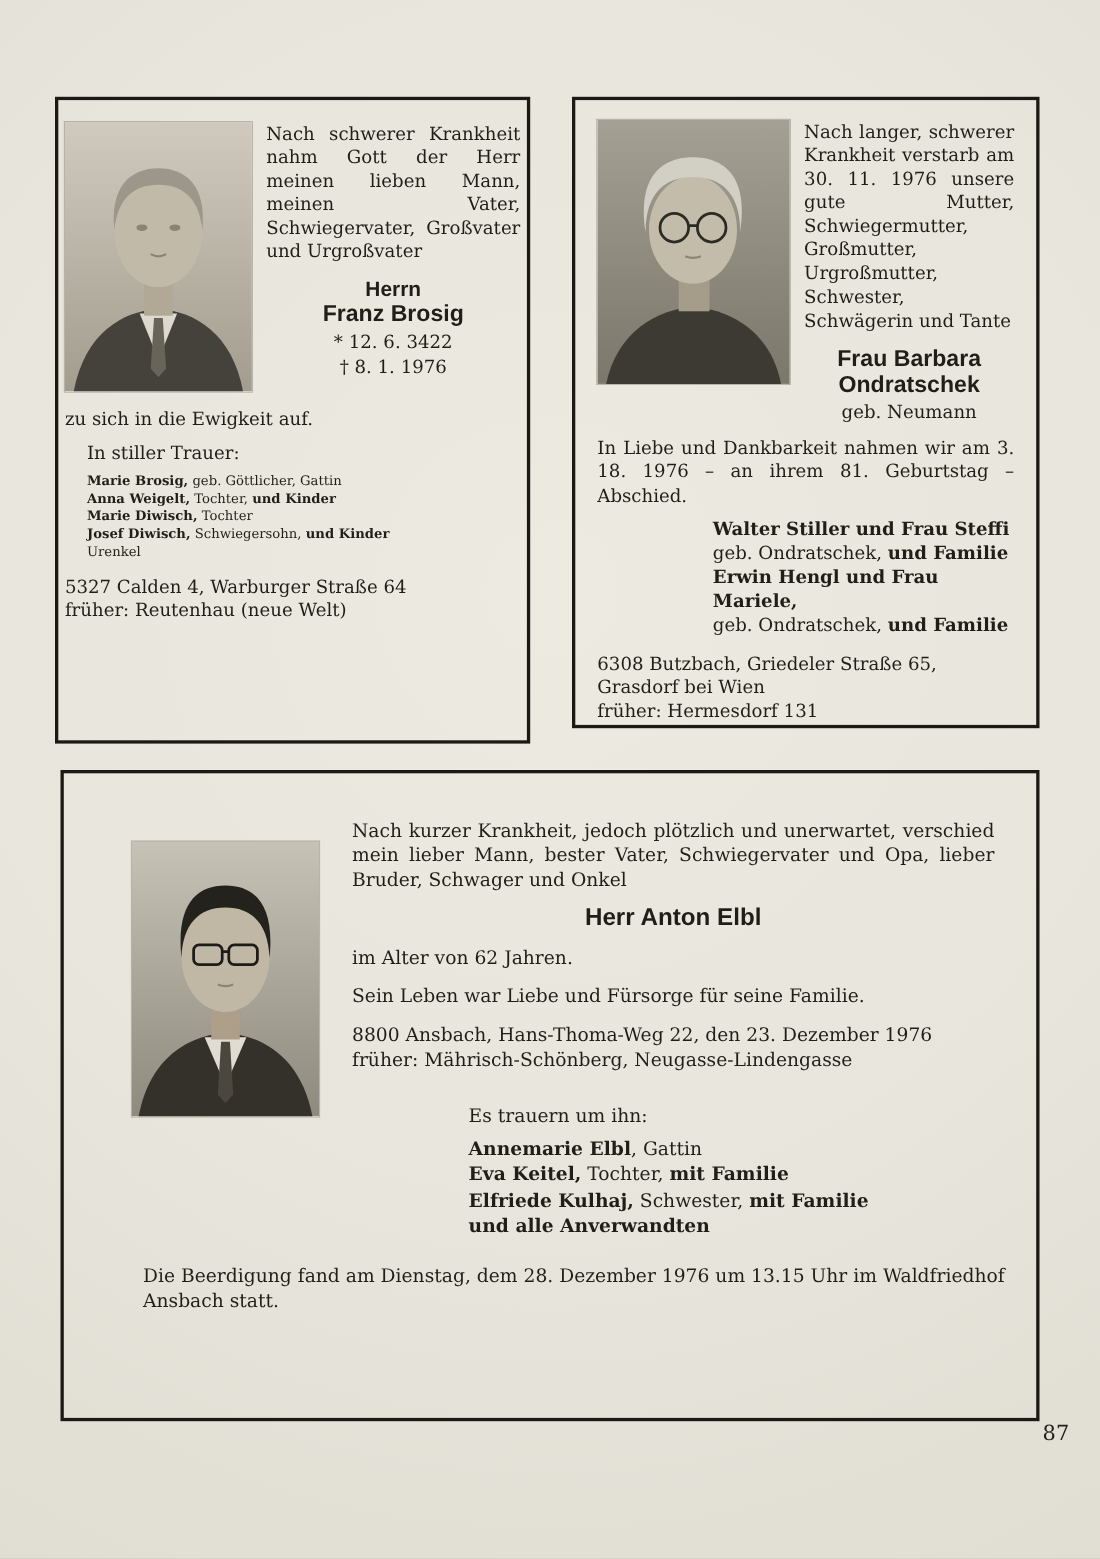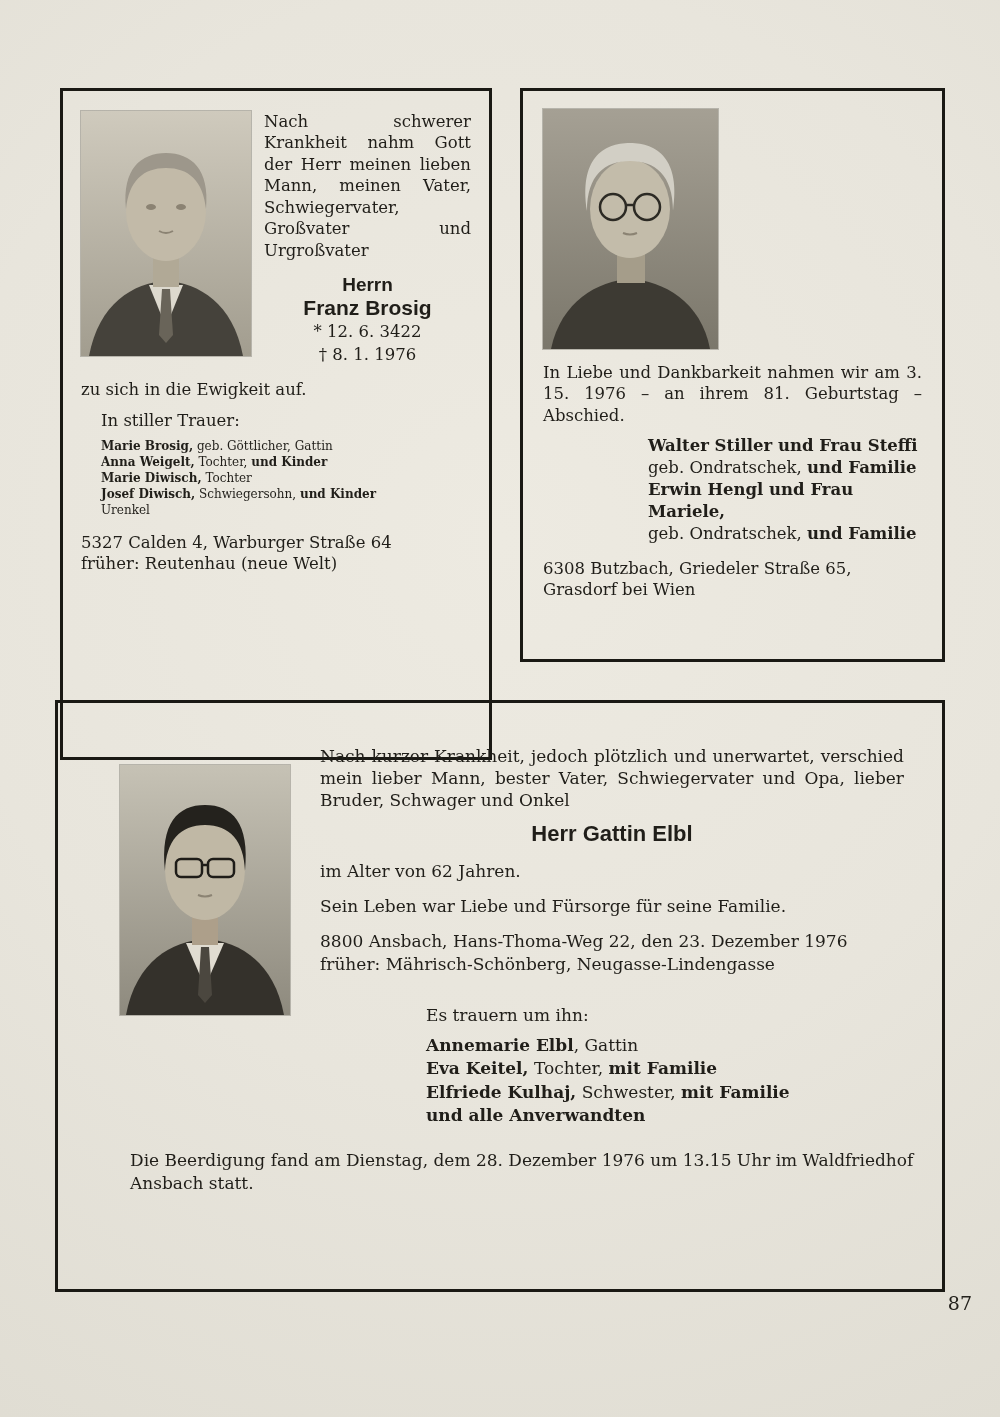--- a/index.html
+++ b/index.html
@@ -4,21 +4,21 @@
 <style>
   *{box-sizing:border-box}
   html,body{margin:0;padding:0}
   body{background:#c9c6bd;display:flex;justify-content:center;font-family:"DejaVu Serif","Liberation Serif",serif}
   .page{
     position:relative;width:1000px;height:1417px;
     background:radial-gradient(circle at 50% 38%, #edeae1 0%, #e8e5dc 55%, #e0ddd3 100%);
     color:#201e19;overflow:hidden;
   }
   .box{position:absolute;border:3px solid #1a1914;background:transparent}
-  #box-brosig{left:60px;top:88px;width:432px;height:672px;padding:20px 18px}
+  #box-brosig{left:50px;top:88px;width:432px;height:588px;padding:20px 6px}
   #box-ondr{left:520px;top:88px;width:425px;height:574px;padding:18px 20px}
   #box-elbl{left:55px;top:700px;width:890px;height:592px;}
   p{margin:0}
   .head{display:flex;gap:13px;align-items:flex-start}
   .photo{flex:0 0 auto;line-height:0;box-shadow:0 0 0 1px rgba(90,86,76,.35)}
   .photo svg{display:block}
   .intro{text-align:justify;font-size:16.5px;line-height:1.3;hyphens:auto}
   .sans{font-family:"Liberation Sans","DejaVu Sans",sans-serif;font-weight:700}
   .name-block{text-align:center;margin-top:13px}
   .salutation{font-size:19px;line-height:1.15}
@@ -110,30 +110,39 @@
           <path d="M8 240 C18 192 55 172 87 170 C120 172 158 192 167 240 Z" fill="#3d3a33"></path>
           <rect x="74" y="136" width="28" height="38" fill="#a59d8a"></rect>
           <ellipse cx="87" cy="100" rx="40" ry="49" fill="#c3bcaa"></ellipse>
           <path d="M44 102 C36 50 60 34 87 34 C114 34 138 50 130 102 C130 66 112 52 87 52 C62 52 44 66 44 102 Z" fill="#d2cfc5"></path>
           <circle cx="70" cy="98" r="13" fill="none" stroke="#2c2a24" stroke-width="2.5"></circle>
           <circle cx="104" cy="98" r="13" fill="none" stroke="#2c2a24" stroke-width="2.5"></circle>
           <line x1="83" y1="96" x2="91" y2="96" stroke="#2c2a24" stroke-width="2.5"></line>
           <path d="M80 124 Q87 127 94 124" stroke="#8b8373" stroke-width="2" fill="none"></path>
         </svg>
       </div>
+      <div class="head-right">
+        <p class="intro">Nach langer, schwerer Krankheit verstarb am 30. 11. 1976 unsere gute Mutter, Schwiegermutter, Großmutter, Urgroßmutter, Schwester, Schwägerin und Tante</p>
+        <div class="name-block">
+          <div class="dname sans">Frau Barbara</div>
+          <div class="dname sans">Ondratschek</div>
+          <div class="maiden">geb. Neumann</div>
+        </div>
+      </div>
     </div>
-    <p class="farewell">In Liebe und Dankbarkeit nahmen wir am 3. 15. 1976 – an ihrem 81. Geburtstag – Abschied.</p>
+    <p class="farewell">In Liebe und Dankbarkeit nahmen wir am 3. 18. 1976 – an ihrem 81. Geburtstag – Abschied.</p>
     <div class="mourners-r">
         <div><span class="b">Walter Stiller und Frau Steffi</span></div>
         <div><span>geb. Ondratschek, </span><span class="b">und Familie</span></div>
         <div><span class="b">Erwin Hengl und Frau Mariele,</span></div>
         <div><span>geb. Ondratschek, </span><span class="b">und Familie</span></div>
       </div>
     <p class="addr">6308 Butzbach, Griedeler Straße 65,</p>
     <p class="addr2">Grasdorf bei Wien</p>
+    <p class="addr2">früher: Hermesdorf 131</p>
   </section>
 
   <section class="box" id="box-elbl">
     <div class="photo photo-elbl">
       <svg width="170" height="250" viewBox="0 0 170 250" role="img">
         <defs>
           <linearGradient id="pg3" x1="0" y1="0" x2="0" y2="1">
             <stop offset="0" stop-color="#c6c2b5"></stop>
               <stop offset="1" stop-color="#8e8a7e"></stop>
           </linearGradient>
@@ -147,21 +156,21 @@
         <path d="M45 106 C40 58 58 40 85 40 C112 40 130 58 125 106 C124 76 110 60 85 60 C60 60 46 76 45 106 Z" fill="#24221d"></path>
         <rect x="56" y="94" width="26" height="18" rx="5" fill="none" stroke="#1e1c18" stroke-width="2.5"></rect>
         <rect x="88" y="94" width="26" height="18" rx="5" fill="none" stroke="#1e1c18" stroke-width="2.5"></rect>
         <line x1="82" y1="100" x2="88" y2="100" stroke="#1e1c18" stroke-width="2.5"></line>
         <path d="M78 130 Q85 133 92 130" stroke="#8b8373" stroke-width="2" fill="none"></path>
       </svg>
     </div>
 
     <div class="elbl-col">
       <p class="intro elbl-intro">Nach kurzer Krankheit, jedoch plötzlich und unerwartet, verschied mein lieber Mann, bester Vater, Schwiegervater und Opa, lieber Bruder, Schwager und Onkel</p>
-      <div class="elbl-name sans">Herr Gattin Elbl</div>
+      <div class="elbl-name sans">Herr Anton Elbl</div>
       <p class="elbl-line">im Alter von 62 Jahren.</p>
       <p class="elbl-line">Sein Leben war Liebe und Fürsorge für seine Familie.</p>
       <p class="elbl-line">8800 Ansbach, Hans-Thoma-Weg 22, den 23. Dezember 1976</p>
       <p class="elbl-line0">früher: Mährisch-Schönberg, Neugasse-Lindengasse</p>
     </div>
 
     <div class="elbl-mourn">
       <p class="mlabel">Es trauern um ihn:</p>
       <div class="mourners">
           <div><span class="b">Annemarie Elbl</span><span>, Gattin</span></div>

